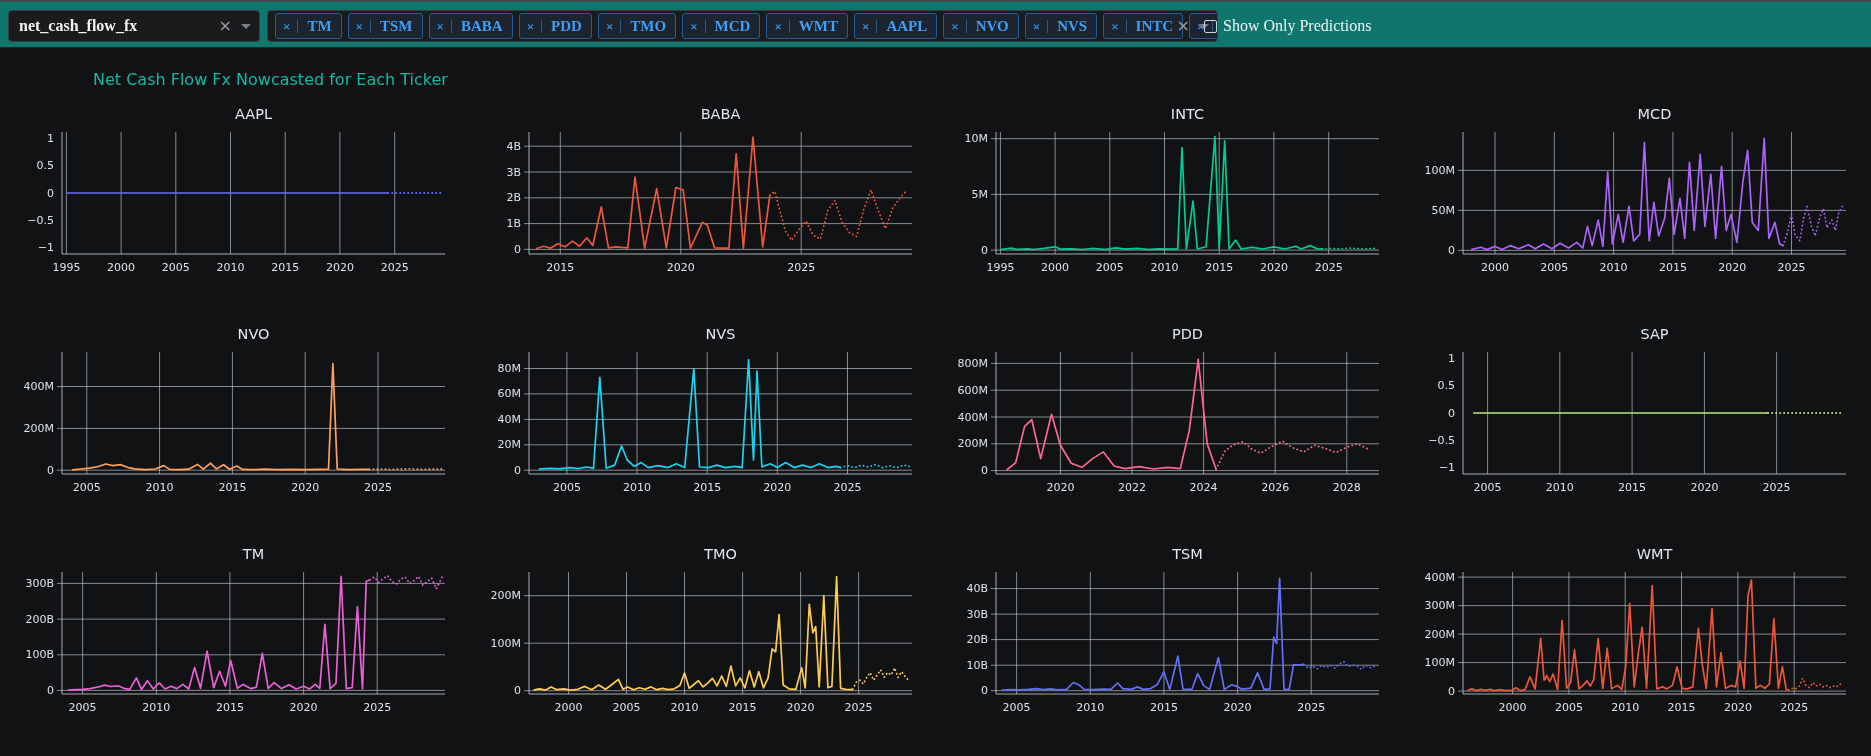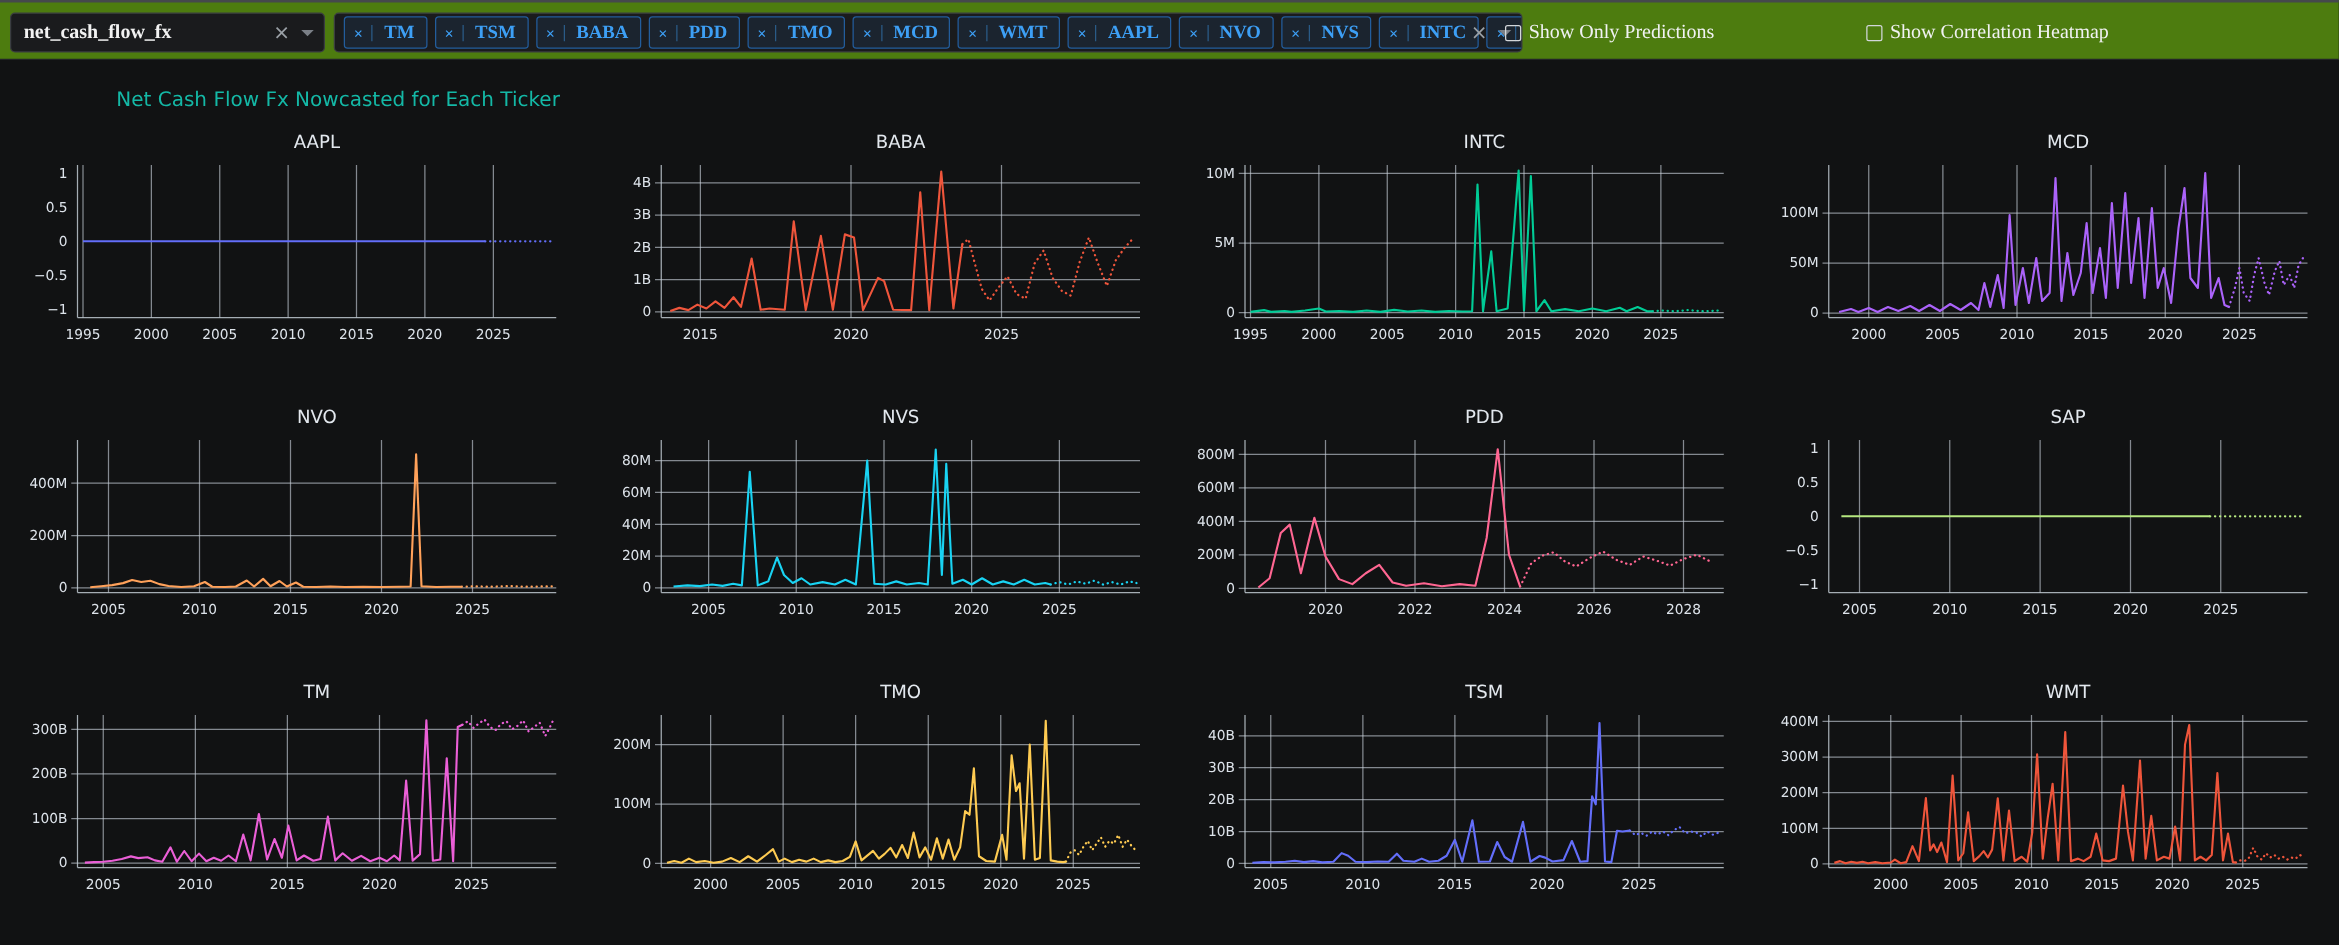--- a/index.html
+++ b/index.html
@@ -1,18 +1,18 @@
 <!DOCTYPE html>
 <html><head>
 <meta charset="utf-8">
 <style>
   html,body{margin:0;padding:0;background:#111213;width:1871px;height:756px;overflow:hidden;
     font-family:"DejaVu Sans",sans-serif;}
   
-  .topbar{position:absolute;left:0;top:0;width:1871px;height:48px;background:#4d7c0f;
+  .topbar{position:absolute;left:0;top:0;width:1871px;height:48px;background:#0f766e;
     border-top:2px solid #45484c;border-bottom:1px solid #232527;box-sizing:border-box;}
   .ddbox{position:absolute;top:8px;height:32px;background:#1a1b1d;border:1px solid #3a3d41;
     border-radius:4px;box-sizing:border-box;display:flex;align-items:center;cursor:pointer;}
   .dd-metric{left:8px;width:252px;}
   .dd-tickers{left:267px;width:951px;overflow:hidden;}
   .dd-value{padding-left:10px;color:#f2f2f2;font-family:"Liberation Serif",serif;
     font-size:16px;font-weight:bold;white-space:nowrap;}
   .dd-controls{position:absolute;right:8px;top:0;height:100%;display:flex;align-items:center;gap:9px;}
   .x-clear{color:#9aa0a6;font-size:16px;line-height:1;cursor:pointer;font-family:"DejaVu Sans",sans-serif;}
   .caret{width:0;height:0;border-left:5px solid transparent;border-right:5px solid transparent;
@@ -108,24 +108,20 @@
       <span class="x-clear">×</span>
       <span class="caret"></span>
     </span>
   </div>
 
   <label class="chk-group chk1">
     <input type="checkbox" style="">
     <span class="chk-label">Show Only Predictions</span>
   </label>
 
-  <label class="chk-group chk2">
-    <input type="checkbox" style="">
-    <span class="chk-label">Show Correlation Heatmap</span>
-  </label>
 
 </div>
 
 <div class="suptitle">Net Cash Flow Fx Nowcasted for Each Ticker</div>
 
 <div class="charts-grid">
     <div class="cell">
       <div class="sp-title">AAPL</div>
       <svg width="467" height="172">
         <g>

